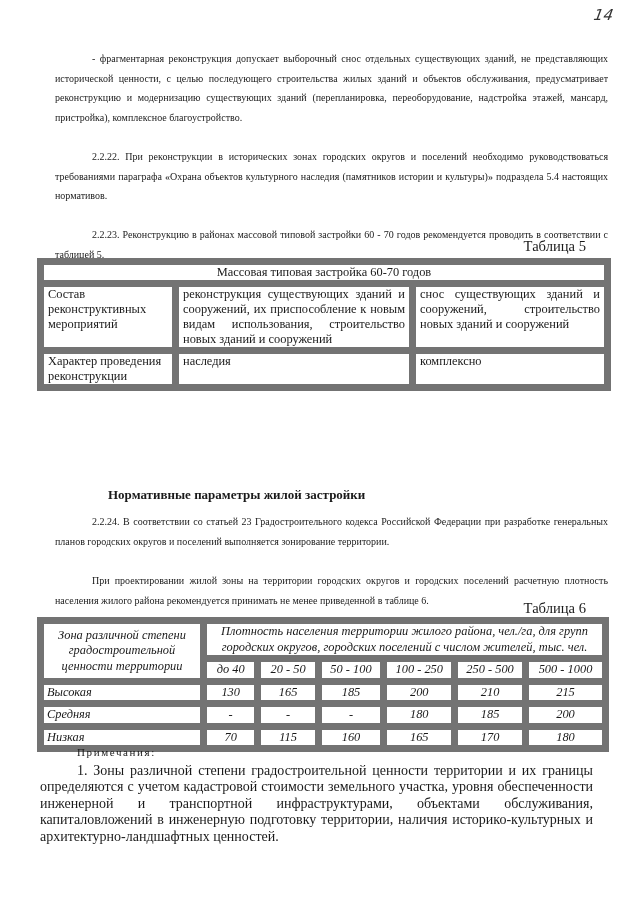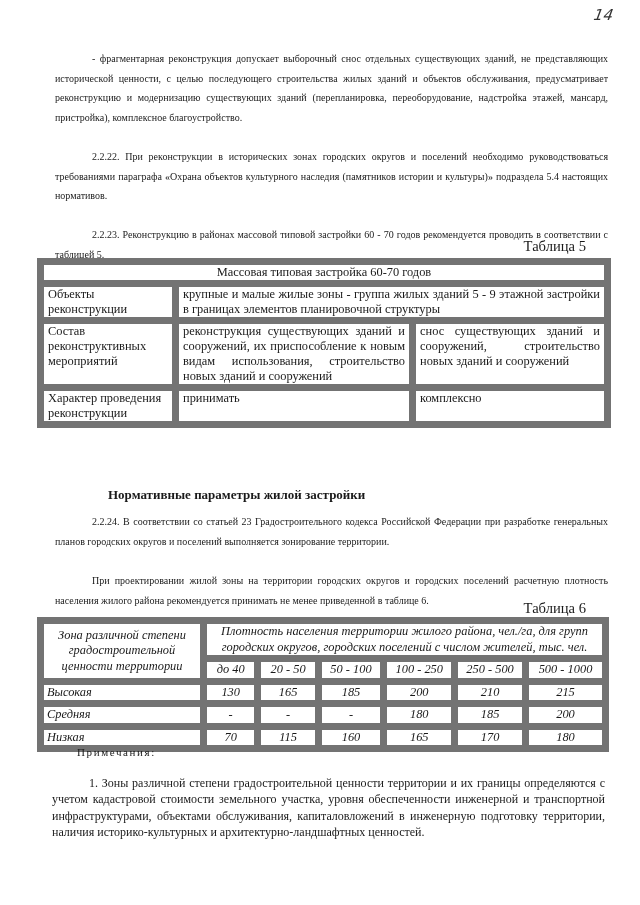--- a/index.html
+++ b/index.html
@@ -36,51 +36,47 @@
   #t5 td.j { text-align: justify; }
   #t5 td.center { text-align: center; }
   #t6 { left: 37px; top: 617px; width: 572px; text-align: center; font-style: italic; }
   #t6 td { vertical-align: middle; padding: 0 3px; line-height: 15.5px; }
   #t6 td.rowlabel { text-align: left; }
   .notes-title {
     position: absolute; left: 77px; top: 746px; font-size: 11px; letter-spacing: 1.6px;
   }
   .note {
     position: absolute; left: 40px; top: 763px; width: 553px;
-    font-size: 12px; line-height: 16.4px; text-align: justify; text-indent: 37px; margin: 12px;
+    font-size: 14px; line-height: 16.4px; text-align: justify; text-indent: 37px; margin: 0;
   }
 </style>
 </head>
 <body>
 
 <div class="page-num">14</div>
 
 <p class="p indent" style="top:34px;">- фрагментарная реконструкция допускает выборочный снос отдельных существующих зданий, не представляющих исторической ценности, с целью последующего строительства жилых зданий и объектов обслуживания, предусматривает реконструкцию и модернизацию существующих зданий (перепланировка, переоборудование, надстройка этажей, мансард, пристройка), комплексное благоустройство.</p>
 <p class="p indent" style="top:132px;">2.2.22. При реконструкции в исторических зонах городских округов и поселений необходимо руководствоваться требованиями параграфа «Охрана объектов культурного наследия (памятников истории и культуры)» подраздела 5.4 настоящих нормативов.</p>
 <p class="p indent" style="top:210px;">2.2.23. Реконструкцию в районах массовой типовой застройки 60 - 70 годов рекомендуется проводить в соответствии с таблицей 5.</p>
 
 <div class="tcap" style="top:238px;">Таблица 5</div>
 
 <table id="t5">
   <tbody>
       <tr>
     <td colspan="3" class="center">Массовая типовая застройка 60-70 годов</td>
   </tr>
   <tr>
-    <td class="c0">Объекты реконструкции</td>
-    <td colspan="2" class="j">крупные и малые жилые зоны - группа жилых зданий 5 - 9 этажной застройки в границах элементов планировочной структуры</td>
-  </tr>
-  <tr>
     <td class="c0">Состав реконструктивных мероприятий</td>
     <td class="j" style="width:222px;">реконструкция существующих зданий и сооружений, их приспособление к новым видам использования, строительство новых зданий и сооружений</td>
     <td class="j">снос существующих зданий и сооружений, строительство новых зданий и сооружений</td>
   </tr>
   <tr>
     <td class="c0">Характер проведения реконструкции</td>
-    <td>принимать</td>
+    <td>наследия</td>
     <td>комплексно</td>
   </tr>
 </tbody>
   </table>
 
 <h3 class="heading">Нормативные параметры жилой застройки</h3>
 
 <p class="p indent" style="top:497px;">2.2.24. В соответствии со статьей 23 Градостроительного кодекса Российской Федерации при разработке генеральных планов городских округов и поселений выполняется зонирование территории.</p>
 <p class="p indent" style="top:556px;">При проектировании жилой зоны на территории городских округов и городских поселений расчетную плотность населения жилого района рекомендуется принимать не менее приведенной в таблице 6.</p>
 

